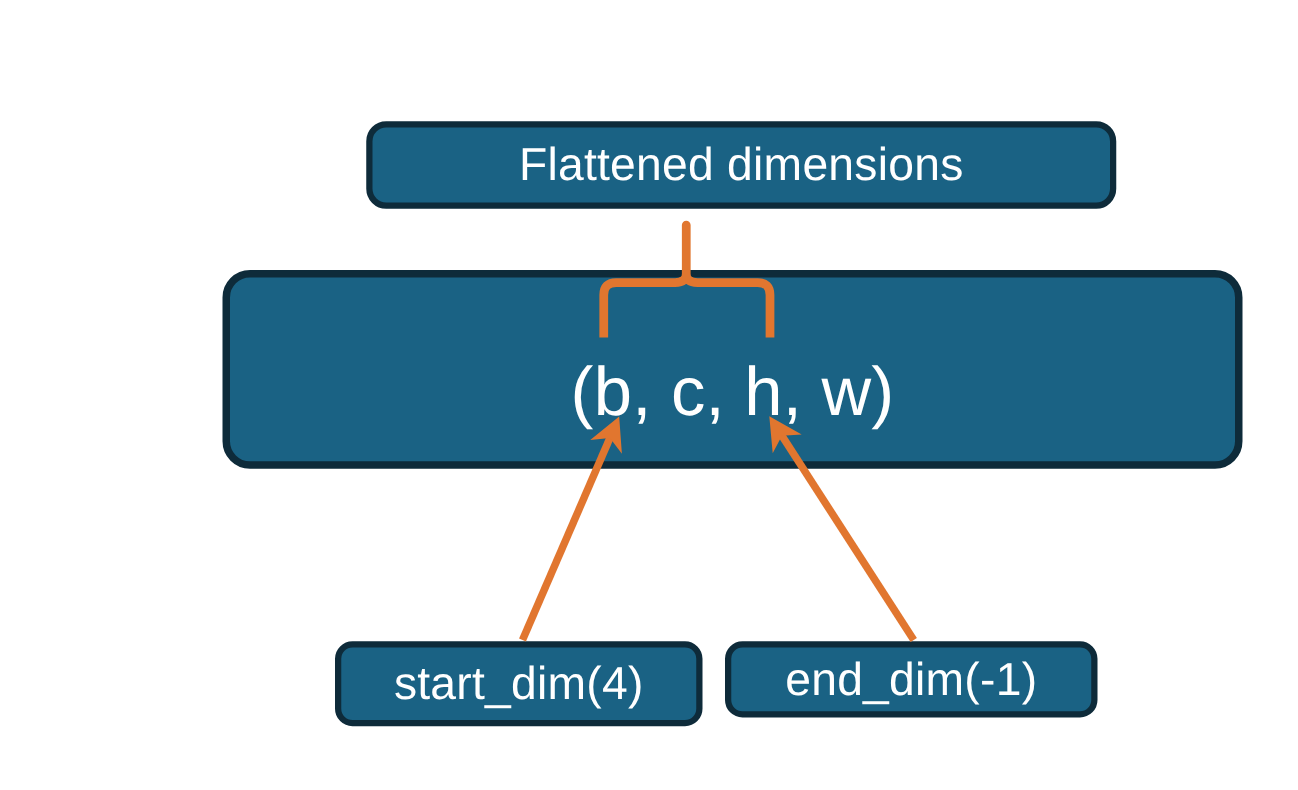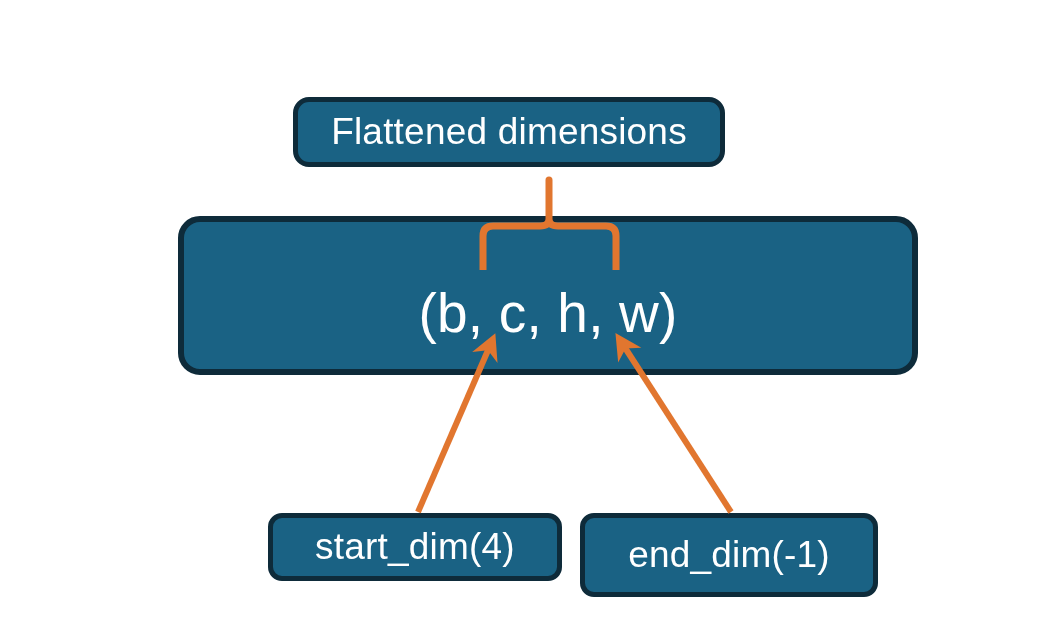--- a/index.html
+++ b/index.html
@@ -30,29 +30,29 @@
     color: #ffffff;
     font-family: "Liberation Sans", sans-serif;
     font-weight: 400;
     letter-spacing: 0.2px;
     white-space: nowrap;
     z-index: 2;
   }
   #node-flattened {
     left: 293px;
     top: 97px;
-    width: 432px;
+    width: 600px;
     height: 70px;
     font-size: 37px;
     border-radius: 16px;
   }
   #node-shape {
     left: 178px;
     top: 216px;
-    width: 740px;
+    width: 816px;
     height: 159px;
     border-radius: 22px;
     border-width: 6px;
   }
   #node-shape .shape-text {
     font-size: 55px;
     line-height: 1;
     position: relative;
     top: 18px;
   }
@@ -60,21 +60,21 @@
     left: 268px;
     top: 513px;
     width: 294px;
     height: 68px;
     font-size: 37px;
   }
   #node-end-dim {
     left: 580px;
     top: 513px;
     width: 298px;
-    height: 84px;
+    height: 61px;
     font-size: 37px;
     align-items: center;
   }
   #overlay {
     position: absolute;
     left: 0;
     top: 0;
     width: 1038px;
     height: 632px;
     z-index: 5;

